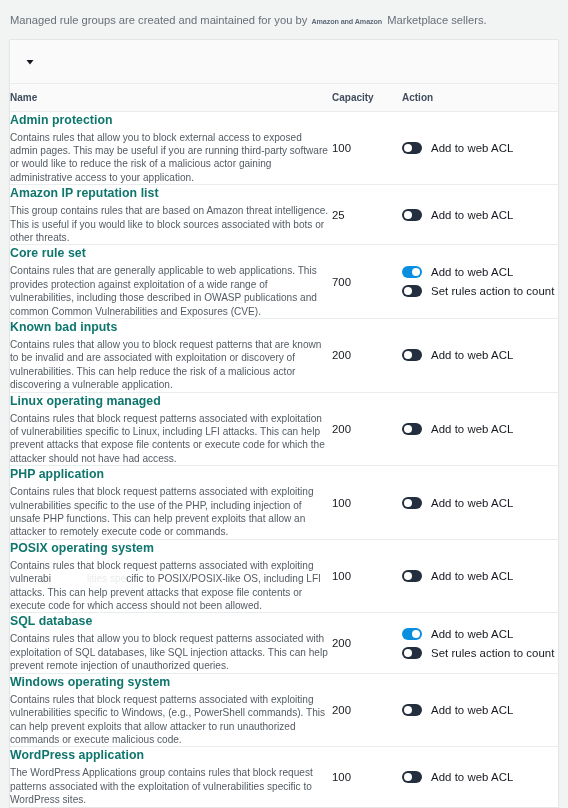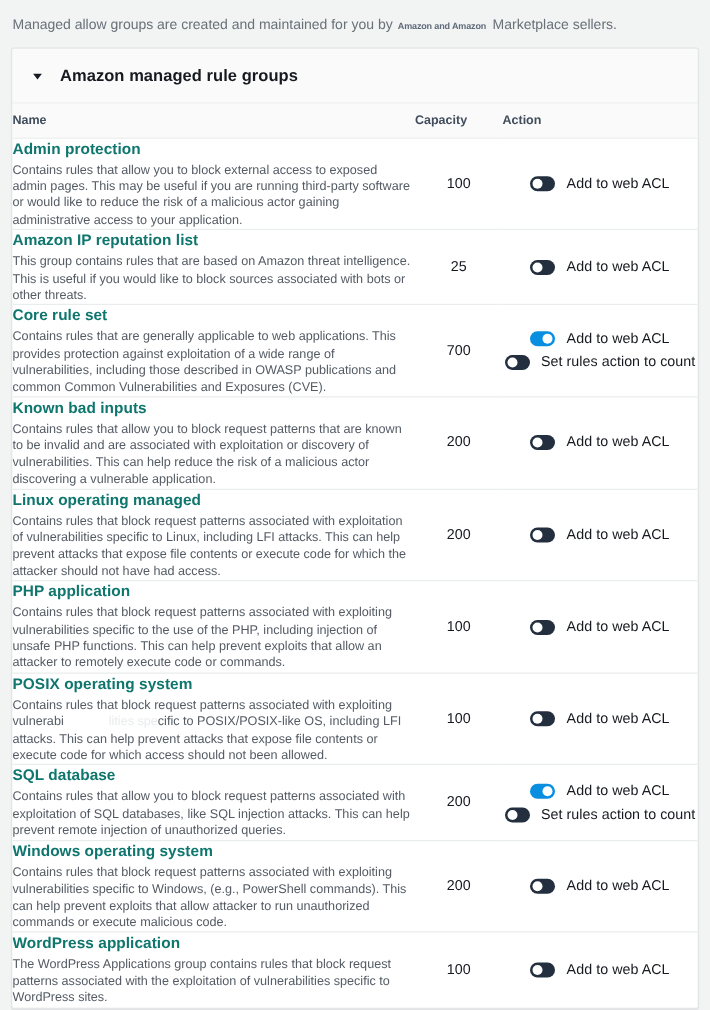--- a/index.html
+++ b/index.html
@@ -137,32 +137,30 @@
     font-size: 10.1px;
     line-height: 13.4px;
     color: #545b64;
   }
   .rule-desc .faded { color: #e9ebec; margin-left: 36px; }
 
   td.t-capacity {
     padding-left: 3px;
     font-size: 11.4px;
     color: #16191f;
-    text-align: center;
   }
 
   td.t-action {
     padding-left: 3px;
   }
 
   .action-list {
     display: flex;
     flex-direction: column;
     gap: 7px;
-    align-items: center;
   }
   .action-row {
     display: flex;
     align-items: center;
     cursor: pointer;
   }
   .action-label {
     margin-left: 9px;
     font-size: 11.4px;
     color: #16191f;
@@ -191,35 +189,34 @@
     transition: none;
   }
   .toggle.on { background: #0a8fe0; }
   .toggle.on .knob { left: 10px; }
 </style>
 </head>
 <body>
 
 <div class="page-head">
   <div class="page-sub">
-    <span>Managed allow groups are created and maintained for you by</span>
+    <span>Managed rule groups are created and maintained for you by</span>
     <span class="tiny-brand">Amazon and Amazon</span>
     <span>Marketplace sellers.</span>
   </div>
 </div>
 
 <div class="card">
 
   <div class="card-header">
     <span class="disclosure">
       <svg width="10" height="10" viewBox="0 0 10 10" aria-hidden="true">
         <path d="M1.5 3 L8.5 3 L5 7.5 Z" fill="currentColor"></path>
       </svg>
     </span>
-    <span class="card-header-title">Amazon managed rule groups</span>
   </div>
 
   <table class="rules">
     <colgroup>
       <col class="c-name">
       <col class="c-capacity">
       <col class="c-action">
     </colgroup>
     <thead>
       <tr>

